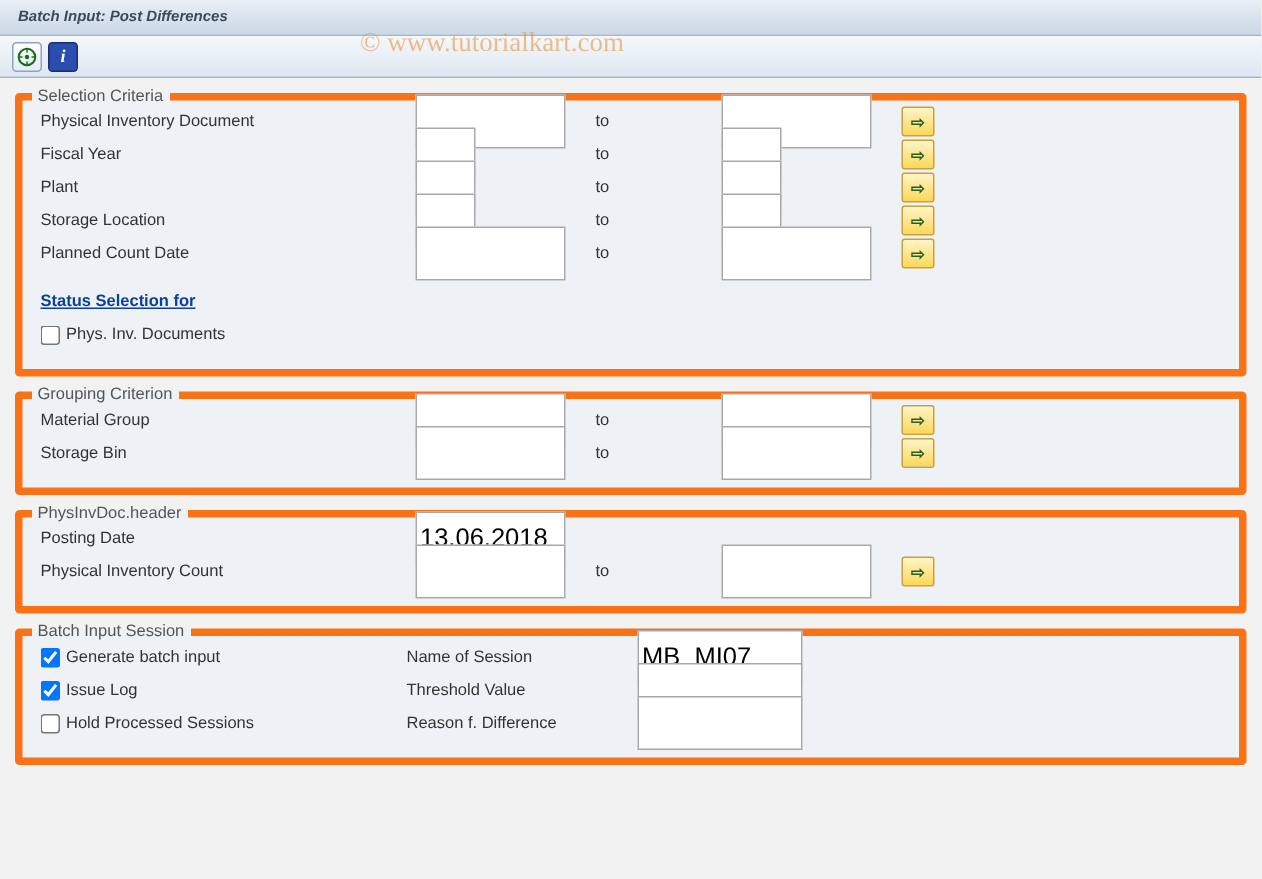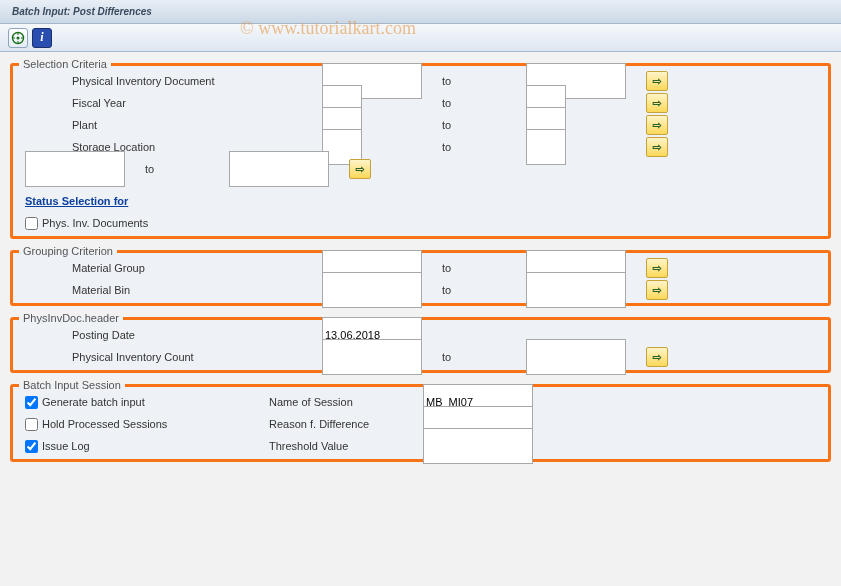--- a/index.html
+++ b/index.html
@@ -39,49 +39,49 @@
     display: flex;
     align-items: center;
     justify-content: center;
     cursor: pointer;
     font-size: 12px;
   }
   .content {
     padding: 6px 10px 10px 10px;
   }
   fieldset.group {
-    border: 3px solid #f97316;
+    border: 5px solid #f97316;
     border-radius: 3px;
     background: #eef1f5;
     margin-bottom: 6px;
-    padding-bottom: 2px;
+    padding-bottom: 12px;
   }
   fieldset.group > legend {
     padding: 0 4px;
     margin-left: 6px;
     color: #555;
     font-size: 11px;
   }
   .row {
     display: flex;
     align-items: center;
     padding: 2px 12px;
     height: 22px;
   }
-  .lbl-1 { width: 250px; color: #333; margin-left: 47px; }
+  .lbl-1 { width: 250px; color: #333; }
   .col-from { width: 120px; }
   .col-to-label { width: 84px; color: #333; }
   .col-to { width: 120px; }
   .col-btn { width: 40px; display:flex; align-items:center; }
   input.field {
     height: 36px;
     border: 1px solid #a8a8a8;
     background: #fff;
     padding: 0 2px;
-    font-size: 11px;
+    font-size: 17px;
     font-family: Arial, sans-serif;
   }
   .w-long { width: 100px; }
   .w-short { width: 40px; }
   .multi-btn {
     width: 22px;
     height: 20px;
     border: 1px solid #c7a43b;
     border-radius: 2px;
     background: linear-gradient(to bottom, #fff4c8, #fbd85a);
@@ -184,20 +184,21 @@
       <div class="lbl-1">Storage Location</div>
       <div class="col-from"><input class="field w-short" style=""></div>
       <div class="col-to-label">to</div>
       <div class="col-to"><input class="field w-short" style=""></div>
       <div class="col-btn">
           <div class="multi-btn">⇨</div>
         </div>
     </div>
 
     <div class="row">
+      <div class="lbl-1">Planned Count Date</div>
       <div class="col-from"><input class="field w-long" style=""></div>
       <div class="col-to-label">to</div>
       <div class="col-to"><input class="field w-long" style=""></div>
       <div class="col-btn">
           <div class="multi-btn">⇨</div>
         </div>
     </div>
 
     <div class="spacer-row"></div>
     <div class="check-row">
@@ -216,21 +217,21 @@
       <div class="lbl-1">Material Group</div>
       <div class="col-from"><input class="field w-long" style=""></div>
       <div class="col-to-label">to</div>
       <div class="col-to"><input class="field w-long" style=""></div>
       <div class="col-btn">
           <div class="multi-btn">⇨</div>
         </div>
     </div>
 
     <div class="row">
-      <div class="lbl-1">Material Bin</div>
+      <div class="lbl-1">Storage Bin</div>
       <div class="col-from"><input class="field w-long" style=""></div>
       <div class="col-to-label">to</div>
       <div class="col-to"><input class="field w-long" style=""></div>
       <div class="col-btn">
           <div class="multi-btn">⇨</div>
         </div>
     </div>
   </fieldset>
 
   <fieldset class="group">
@@ -259,30 +260,30 @@
       <div class="sub-lbl" style="display:flex;align-items:center;gap:4px;">
         <input type="checkbox" checked="" style="">
         <span>Generate batch input</span>
       </div>
       <div class="pair-lbl">Name of Session</div>
       <div class="pair-val"><input class="field" value="MB_MI07" style=""></div>
     </div>
 
     <div class="check-row">
       <div class="sub-lbl" style="display:flex;align-items:center;gap:4px;">
+        <input type="checkbox" checked="" style="">
+        <span>Issue Log</span>
+      </div>
+      <div class="pair-lbl">Threshold Value</div>
+      <div class="pair-val"><input class="field" style=""></div>
+    </div>
+
+    <div class="check-row">
+      <div class="sub-lbl" style="display:flex;align-items:center;gap:4px;">
         <input type="checkbox" style="">
         <span>Hold Processed Sessions</span>
       </div>
       <div class="pair-lbl">Reason f. Difference</div>
       <div class="pair-val"><input class="field w-short" style=""></div>
     </div>
-
-    <div class="check-row">
-      <div class="sub-lbl" style="display:flex;align-items:center;gap:4px;">
-        <input type="checkbox" checked="" style="">
-        <span>Issue Log</span>
-      </div>
-      <div class="pair-lbl">Threshold Value</div>
-      <div class="pair-val"><input class="field" style=""></div>
-    </div>
   </fieldset>
 
 </div>
 
 </body></html>

